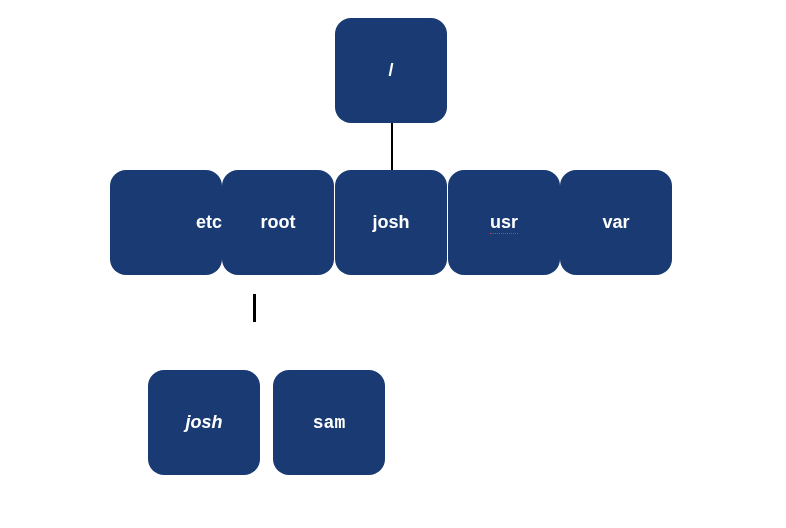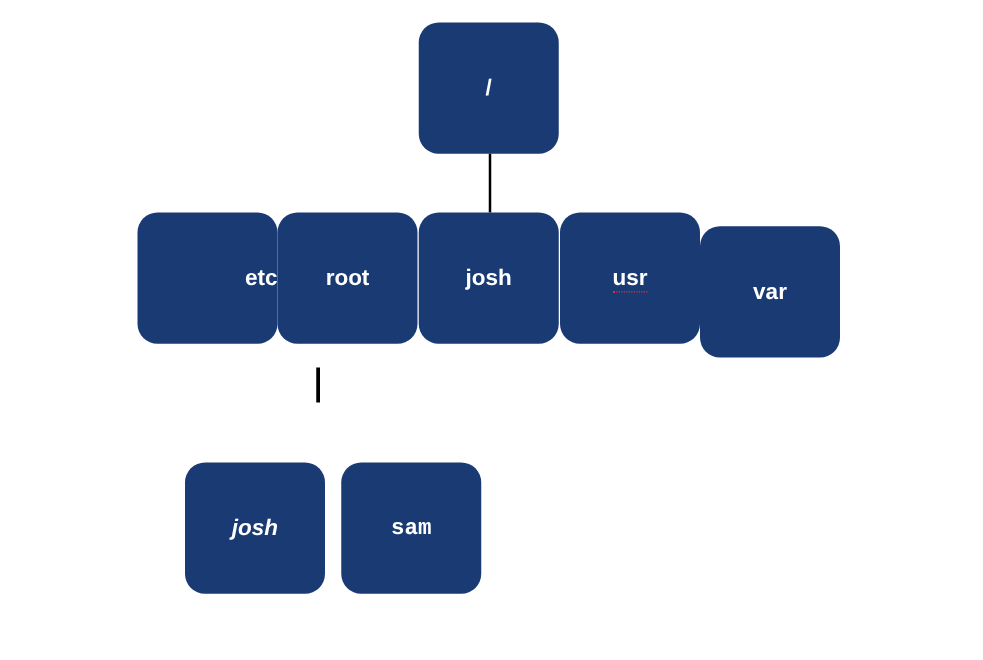--- a/index.html
+++ b/index.html
@@ -51,21 +51,21 @@
 </div>
 <div class="node" style="left:222px; top:170px;">
   <span>root</span>
 </div>
 <div class="node" style="left:335px; top:170px;">
   <span>josh</span>
 </div>
 <div class="node" style="left:448px; top:170px;align-items:center;">
   <span><span class="underlined">usr</span></span>
 </div>
-<div class="node" style="left:560px; top:170px;margin-top:11px;">
+<div class="node" style="left:560px; top:170px;">
   <span>var</span>
 </div>
 
 <div class="connector" style="left:253px; top:294px; width:3px; height:28px;"></div>
 
 <div class="node" style="left:148px; top:370px;font-style:italic;">
   <span>josh</span>
 </div>
 <div class="node" style="left:273px; top:370px;font-family:Liberation Mono, monospace;">
   <span>sam</span>

